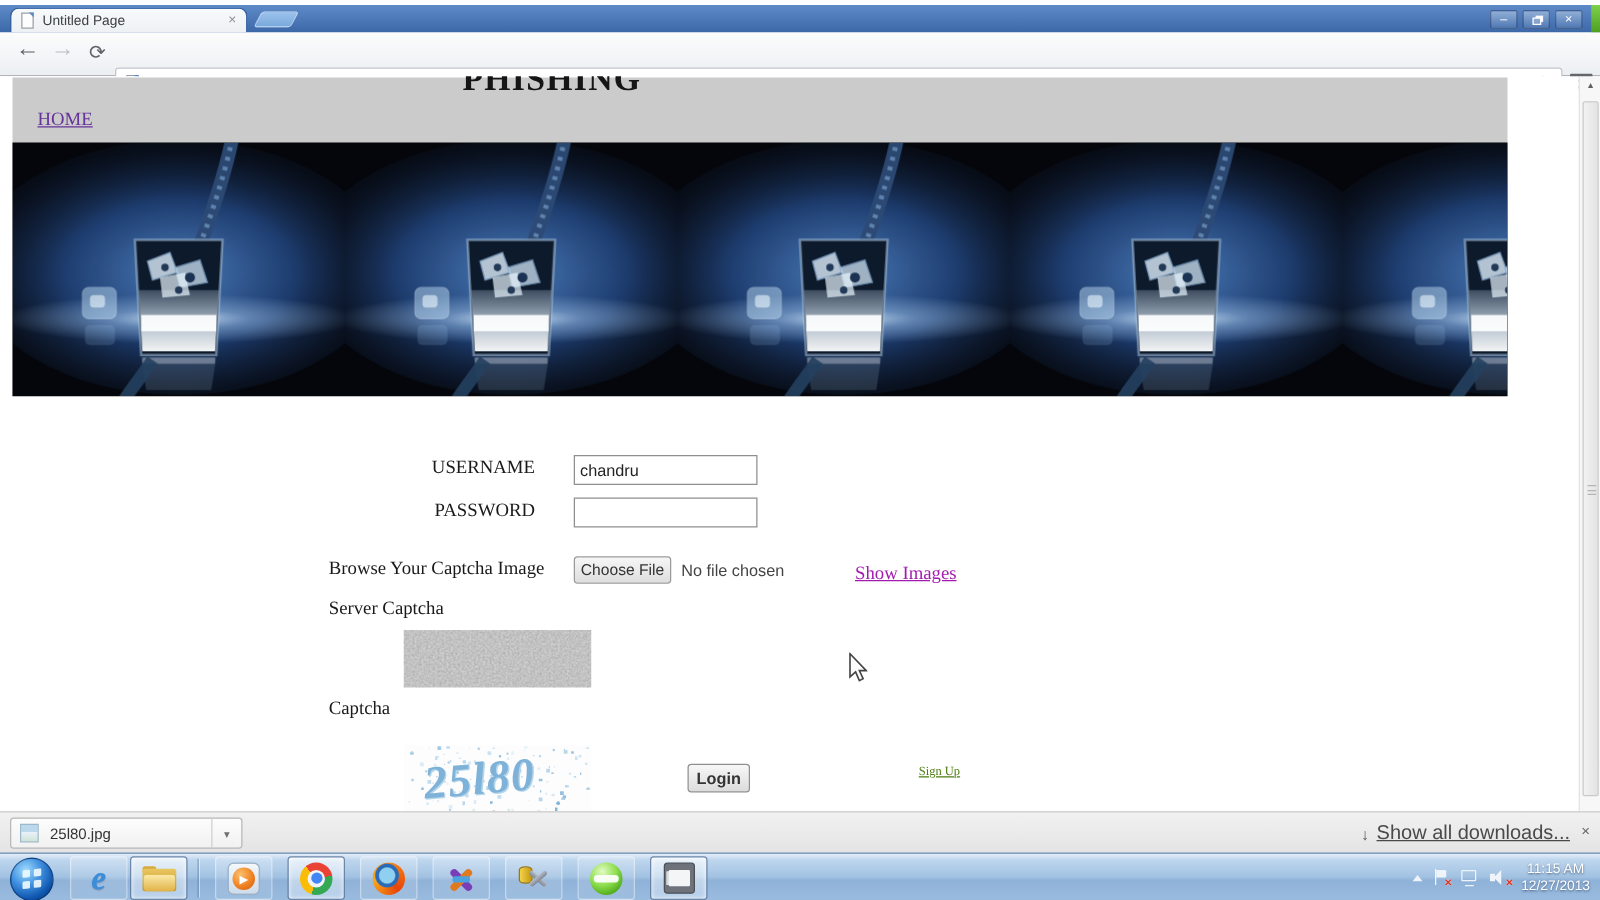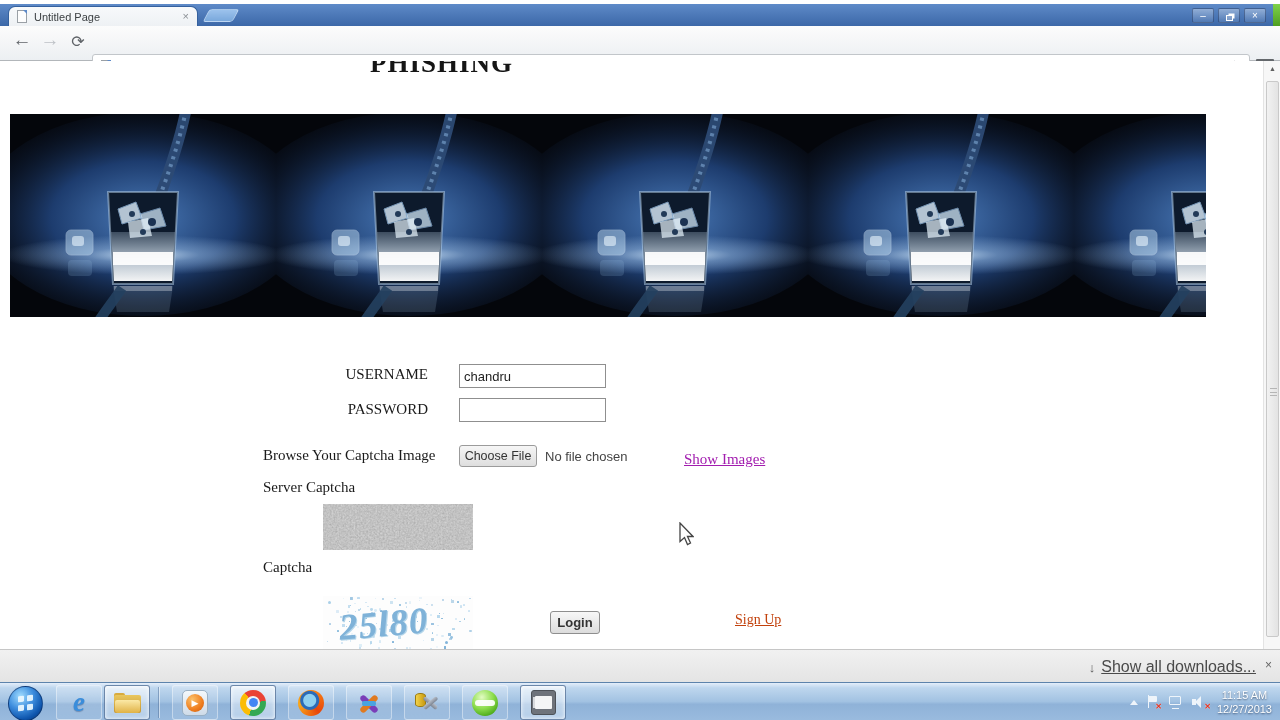--- a/index.html
+++ b/index.html
@@ -53,21 +53,21 @@
   .banner { position:absolute; left:10px; top:53px; width:1196px; height:203px; background:#04060b; overflow:hidden; }
 
   .lbl { position:absolute; font-size:15px; color:#1a1a1a; white-space:nowrap; }
   .txt-input { position:absolute; width:147px; height:24px; border:1px solid #8f8f8f; background:#fff;
     font-family:"Liberation Sans", sans-serif; font-size:13px; color:#222; padding:0 4px; }
   .choose-btn { position:absolute; left:459px; top:384px; width:78px; height:22px;
     background:linear-gradient(#f6f6f6,#dedede); border:1px solid #9b9b9b; border-radius:3px;
     font-family:"Liberation Sans", sans-serif; font-size:12.5px; color:#333; }
   .nofile { position:absolute; left:545px; top:388px; font-family:"Liberation Sans", sans-serif; font-size:13px; color:#444; }
   .link-blue { position:absolute; font-size:15px; color:#a21caf; text-decoration:underline; }
-  .link-visited { position:absolute; font-size:14px; color:#c2410c; text-decoration:underline; }
+  .link-visited { position:absolute; font-size:10px; color:#4d7c0f; text-decoration:underline; }
   .server-captcha { position:absolute; left:323px; top:443px; width:150px; height:46px; }
   .captcha-box { position:absolute; left:323px; top:535px; width:150px; height:60px; background:#fdfdfd; overflow:hidden; }
   .captcha-text { position:absolute; left:16px; top:6px; font-family:"Liberation Serif", serif; font-style:italic; font-weight:bold;
     font-size:37px; color:#7fb2d8; transform:rotate(-5deg); letter-spacing:1px; text-shadow:1px 1px 0 #b5d6ea; }
   .login-btn { position:absolute; left:550px; top:550px; width:50px; height:23px;
     background:linear-gradient(#f7f7f7,#dcdcdc); border:1px solid #8e8e8e; border-radius:3px;
     font-family:"Liberation Sans", sans-serif; font-size:13px; font-weight:bold; color:#333; }
 
   
   .scrollbar { position:absolute; left:1263px; top:57px; width:17px; height:588px; background:#f7f7f7; border-left:1px solid #e4e4e4; }
@@ -186,20 +186,23 @@
       <span class="star">☆</span>
     </div>
     <div class="menu-btn">
         <i></i>
         <i></i>
         <i></i>
       </div>
   </div>
 
   <div class="page">
+    <div class="header-band">
+      <a class="home-link">HOME</a>
+    </div>
     <div class="page-heading">PHISHING</div>
 
     <div class="banner">
       <svg width="1196" height="203">
         <defs>
           <radialGradient id="glow" cx="50%" cy="52%" r="62%">
             <stop offset="0%" stop-color="#4a7ab8"></stop>
             <stop offset="45%" stop-color="#1d3c6e"></stop>
             <stop offset="100%" stop-color="#05070d" stop-opacity="0"></stop>
           </radialGradient>
@@ -390,20 +393,25 @@
   </div>
 
   <div class="scrollbar">
     <div class="sb-up">▲</div>
     <div class="sb-thumb">
         <div class="sb-grip"></div>
       </div>
   </div>
 
   <div class="dlbar">
+    <div class="dl-item">
+      <span class="dl-thumb"></span>
+      <span class="dl-name">25l80.jpg</span>
+      <span class="dl-drop">▾</span>
+    </div>
     <div class="dl-right">
       <span class="dl-arrow">↓</span>
       <a class="dl-showall">Show all downloads...</a>
     </div>
     <span class="dl-close">×</span>
   </div>
 
   <div class="taskbar">
     <div class="start-orb">
       <i class="orb-pane" style="left:9px; top:9px;"></i>

